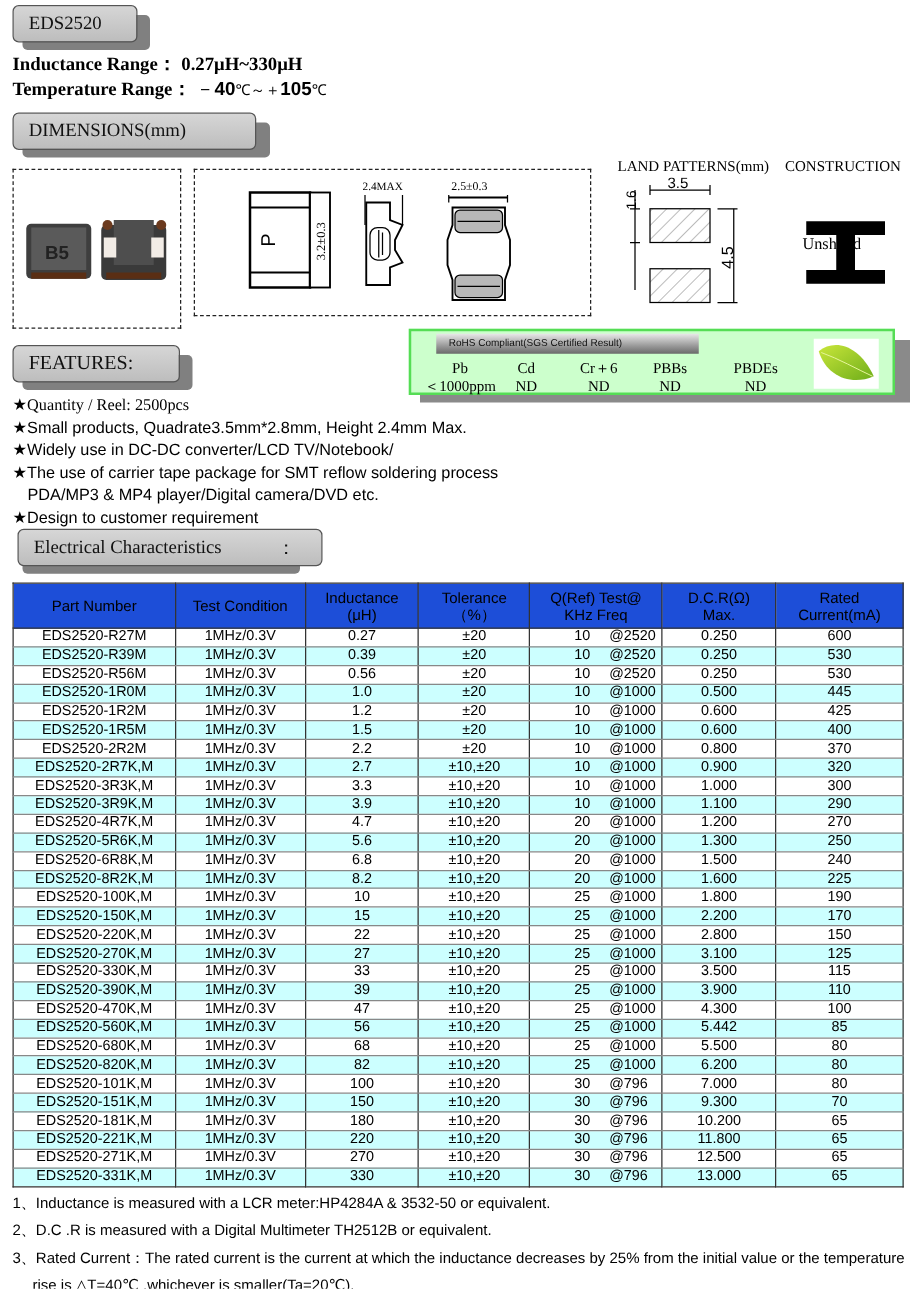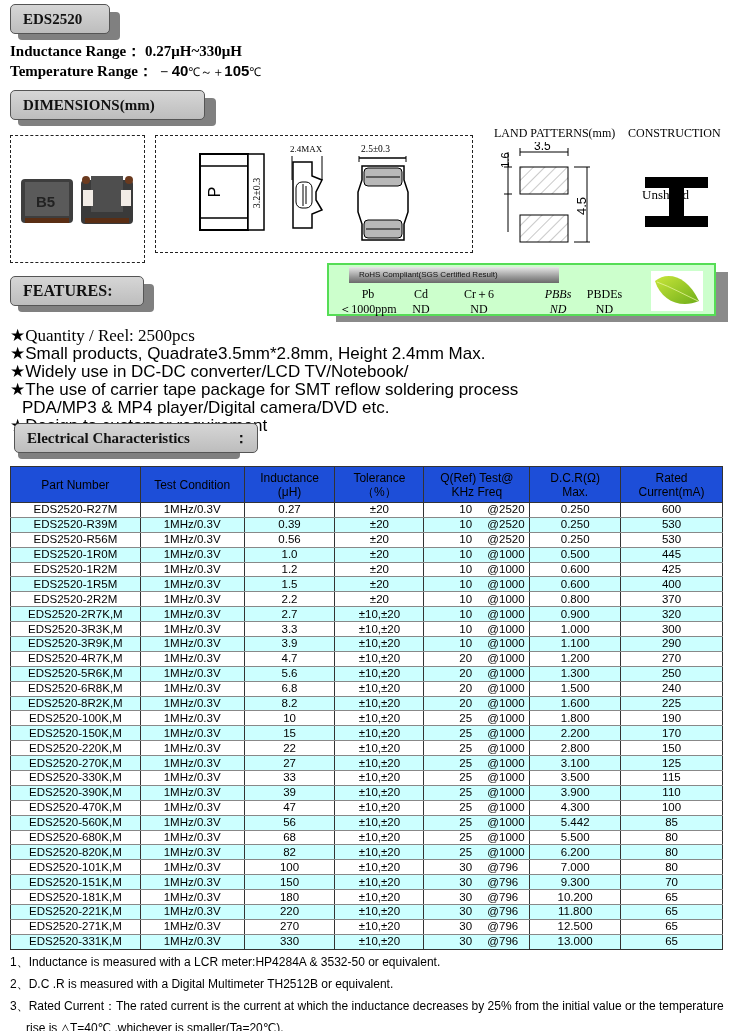--- a/index.html
+++ b/index.html
@@ -4,40 +4,40 @@
 <style>
   * { box-sizing: border-box; margin: 0; padding: 0; }
   html, body { width: 734px; height: 1031px; background: #ffffff; overflow: hidden; }
   body { position: relative; font-family: "Liberation Sans", sans-serif; color: #000; }
   .abs { position: absolute; }
 
   
   .tab-wrap { position: absolute; }
   .tab-shadow { position: absolute; background: #808080; border-radius: 4px; }
   .tab { position: absolute; background: linear-gradient(#d6d6d6, #bdbdbd); border: 1px solid #555; border-radius: 5px;
-         font-family: "Liberation Serif", serif; font-weight: bold; font-size: 15px; color: #111;
+         font-family: "Liberation Serif", serif; font-weight: normal; font-size: 15px; color: #111;
          display: flex; align-items: center; padding-left: 12px; }
 
   .range-line { position: absolute; left: 10px; font-family: "Liberation Serif", serif; font-weight: bold; font-size: 15px; }
   .range-line .sans { font-family: "Liberation Sans", sans-serif; }
   .range-line .lt { font-weight: normal; font-family: "Liberation Serif", serif; }
 
   .dashbox { position: absolute; border: 1.5px dashed #222; }
 
   .land-title, .cons-title { position: absolute; font-family: "Liberation Serif", serif; font-size: 12px; }
 
   
   .rohs-shadow { position: absolute; left: 336px; top: 272px; width: 392px; height: 50px; background: #8a8a8a; }
   .rohs { position: absolute; left: 327px; top: 263px; width: 389px; height: 53px; background: #ccffcc; border: 2px solid #55dd55; }
   .rohs-bar { position: absolute; left: 20px; top: 2px; width: 210px; height: 16px;
               background: linear-gradient(#e8e8e8, #9a9a9a 60%, #6a6a6a); font-size: 8px; color: #111; padding: 3px 0 0 10px; }
   .rohs-col { position: absolute; top: 22px; text-align: center; font-family: "Liberation Serif", serif; font-size: 12px; line-height: 15px; }
   .leaf-box { position: absolute; left: 322px; top: 6px; width: 52px; height: 40px; background: #fff; }
 
-  .features { position: absolute; left: 10px; top: 315px; font-size: 17px; line-height: 18px; margin-top: 12px; }
+  .features { position: absolute; left: 10px; top: 315px; font-size: 13px; line-height: 18px; }
   .features .feat { white-space: nowrap; }
   .features .feat.q { font-family: "Liberation Serif", serif; }
 
   
   table.elec { position: absolute; left: 10px; top: 466px; width: 713px; border-collapse: collapse; font-size: 11.5px; }
   table.elec th { background: #1d4ed8; font-weight: normal; border: 1px solid #333; height: 36px; line-height: 14px; font-size: 12px; }
   table.elec td { border-left: 1px solid #333; border-right: 1px solid #333; border-bottom: 1px solid #888; height: 14.9px; line-height: 13px; text-align: center; padding: 0; }
   table.elec tr.alt td { background: #ccffff; }
   table.elec tbody tr:last-child td { border-bottom: 1px solid #333; }
   td.q { text-align: left !important; padding-left: 35px !important; }
@@ -164,21 +164,21 @@
     <div>＜1000ppm</div>
   </div>
   <div class="rohs-col" style="left:72px;width:40px;">
     <div>Cd</div>
     <div>ND</div>
   </div>
   <div class="rohs-col" style="left:125px;width:50px;">
     <div>Cr＋6</div>
     <div>ND</div>
   </div>
-  <div class="rohs-col" style="left:204px;width:50px;font-style:italic;">
+  <div class="rohs-col" style="left:182px;width:50px;">
     <div>PBBs</div>
     <div>ND</div>
   </div>
   <div class="rohs-col" style="left:248px;width:55px;">
     <div>PBDEs</div>
     <div>ND</div>
   </div>
   <div class="leaf-box">
     <svg width="52" height="40">
       <defs>

